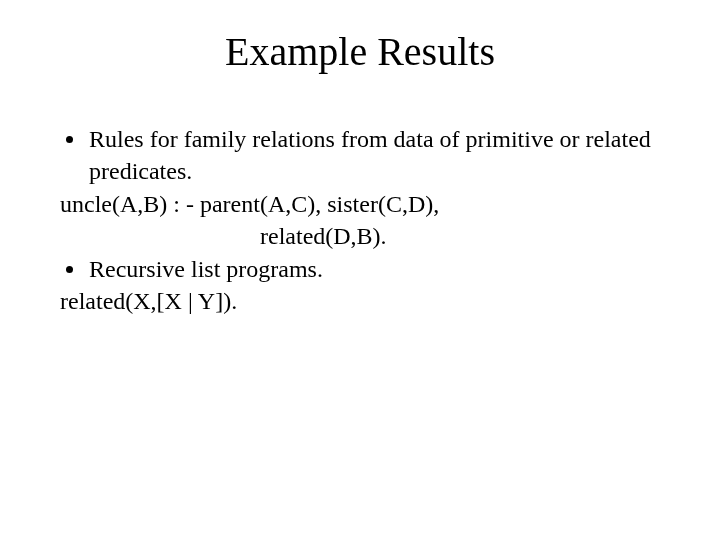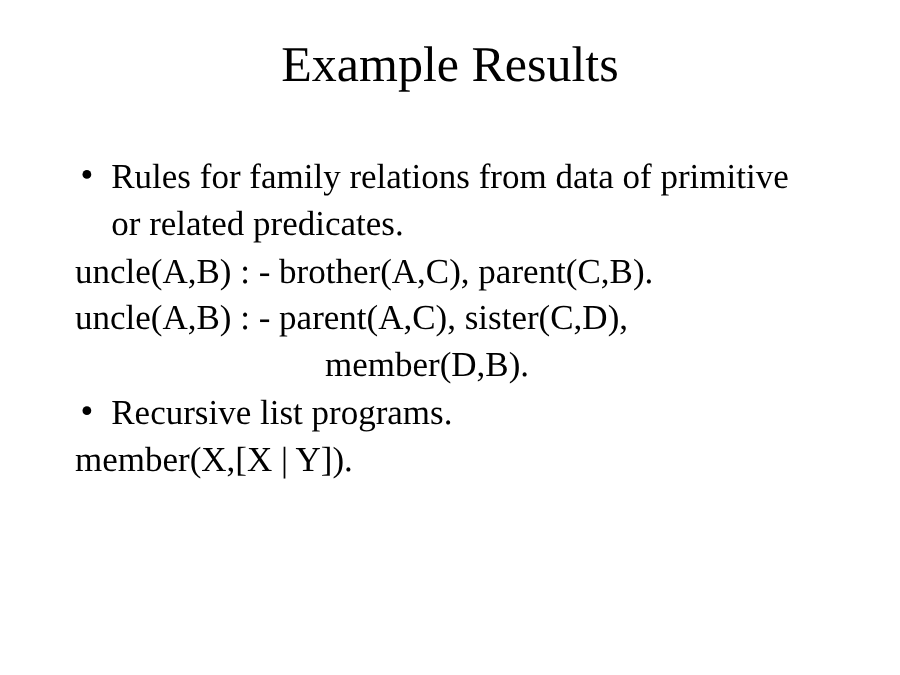--- a/index.html
+++ b/index.html
@@ -19,21 +19,21 @@
     padding: 20px 60px 40px 60px;
   }
   .title {
     text-align: center;
     font-size: 40px;
     font-weight: normal;
     margin-top: 8px;
     margin-bottom: 48px;
   }
   .content {
-    font-size: 28px;
+    font-size: 24px;
     line-height: 1.35;
     margin-top: 16px;
   }
   .bullet-row {
     display: flex;
     align-items: flex-start;
     margin-left: 6px;
     margin-bottom: 0;
   }
   .bullet-dot {
@@ -62,26 +62,25 @@
 
   <div class="title">Example Results</div>
 
   <div class="content">
 
     <div class="bullet-row">
       <span class="bullet-dot"></span>
       <span class="bullet-text">Rules for family relations from data of primitive or related predicates.</span>
     </div>
 
-    <div class="code-line">uncle(A,B) : - brother(A,C), parent(C,B).</div>
 
     <div class="code-line">uncle(A,B) : - parent(A,C), sister(C,D),</div>
-    <div class="code-indent">member(D,B).</div>
+    <div class="code-indent">related(D,B).</div>
 
     <div class="bullet-row">
       <span class="bullet-dot"></span>
       <span class="bullet-text">Recursive list programs.</span>
     </div>
 
-    <div class="code-line">member(X,[X | Y]).</div>
+    <div class="code-line">related(X,[X | Y]).</div>
 
   </div>
 </div>
 
 </body></html>

